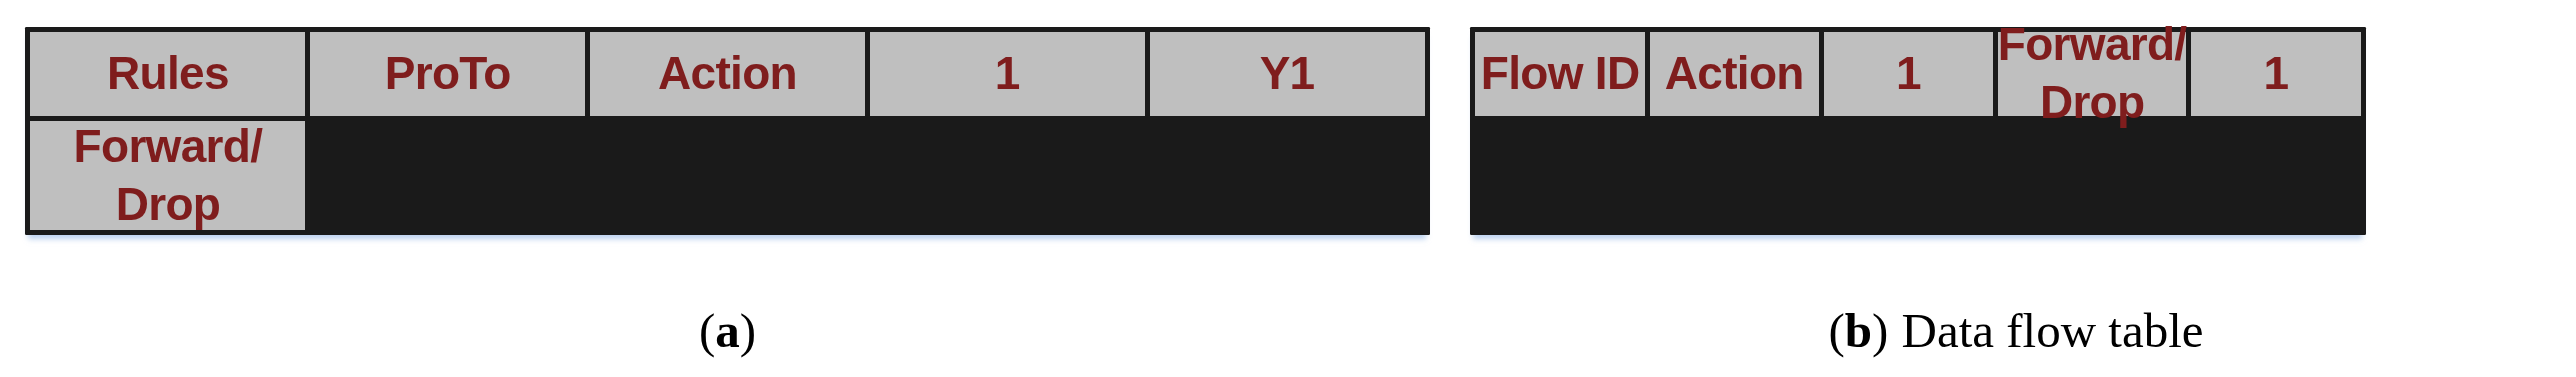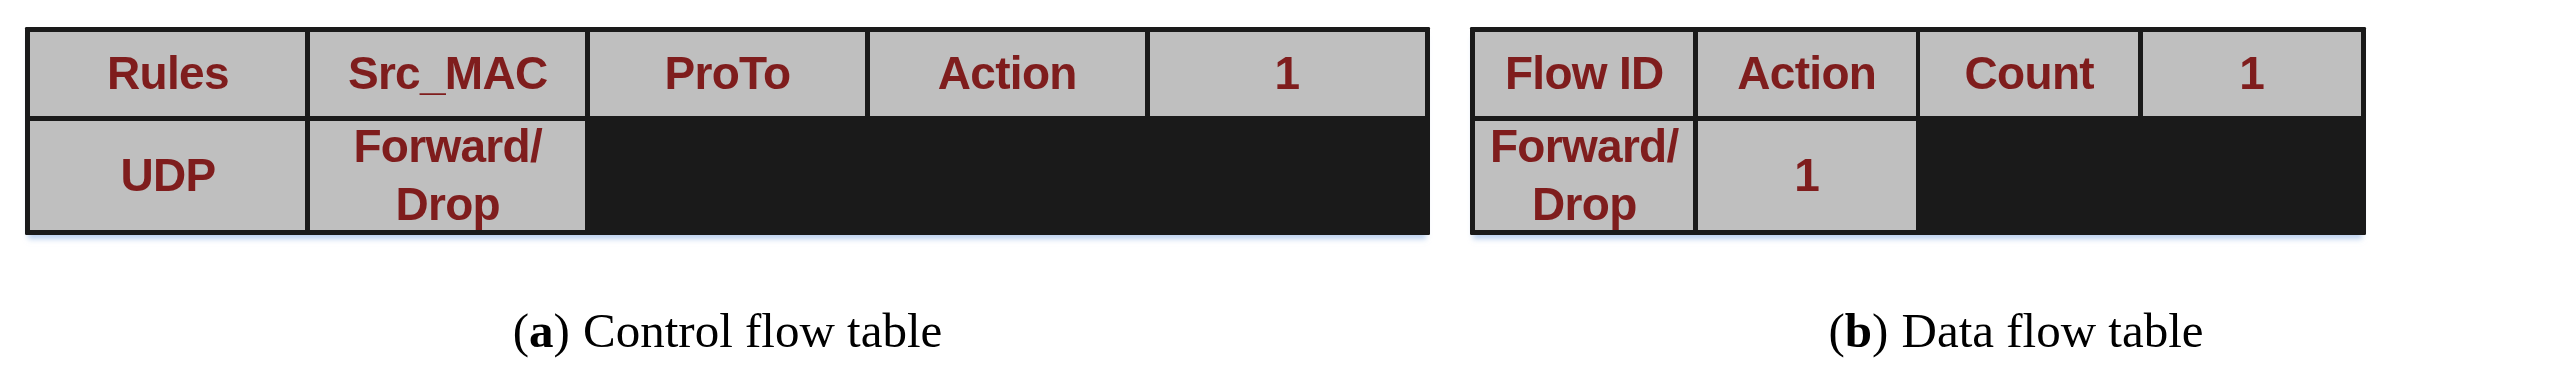--- a/index.html
+++ b/index.html
@@ -31,21 +31,21 @@
     box-shadow: 0 6.7px 5.4px -2.7px rgba(150, 185, 230, 0.65);
   }
   .flow-table.table-a {
     left: 25px;
     width: 1405px;
     grid-template-columns: repeat(5, 1fr);
   }
   .flow-table.table-b {
     left: 1470px;
     width: 896px;
-    grid-template-columns: repeat(4, 1fr);
+    grid-template-columns: repeat(5, 1fr);
   }
   .cell {
     background: #bfbfbf;
     color: #7f1d1d;
     display: flex;
     align-items: center;
     justify-content: center;
     text-align: center;
     font-weight: bold;
     font-size: 46px;
@@ -72,43 +72,41 @@
   .caption .cap-label { font-weight: bold; }
   .caption .cap-text  { margin-left: 0.27em; }
 </style>
 </head>
 <body>
 
 <div class="figure-canvas">
 
   <div class="flow-table table-a">
     <div class="cell">Rules</div>
-    <div class="cell">Src_MAC</div>
     <div class="cell">ProTo</div>
     <div class="cell">Action</div>
 
     <div class="cell">1</div>
-    <div class="cell">UDP</div>
+    <div class="cell">Y1</div>
     <div class="cell">Forward/
 Drop</div>
   </div>
 
   <div class="flow-table table-b">
     <div class="cell">Flow ID</div>
     <div class="cell">Action</div>
-    <div class="cell">Count</div>
 
     <div class="cell">1</div>
     <div class="cell">Forward/
 Drop</div>
     <div class="cell">1</div>
   </div>
 
   <div class="caption caption-a">
-    <span class="cap-paren">(</span><span class="cap-label">a</span><span class="cap-paren">)</span><span class="cap-text">Control flow table</span>
+    <span class="cap-paren">(</span><span class="cap-label">a</span><span class="cap-paren">)</span>
   </div>
 
   <div class="caption caption-b">
     <span class="cap-paren">(</span><span class="cap-label">b</span><span class="cap-paren">)</span><span class="cap-text">Data flow table</span>
   </div>
 
 </div>
 
 
 </body></html>

